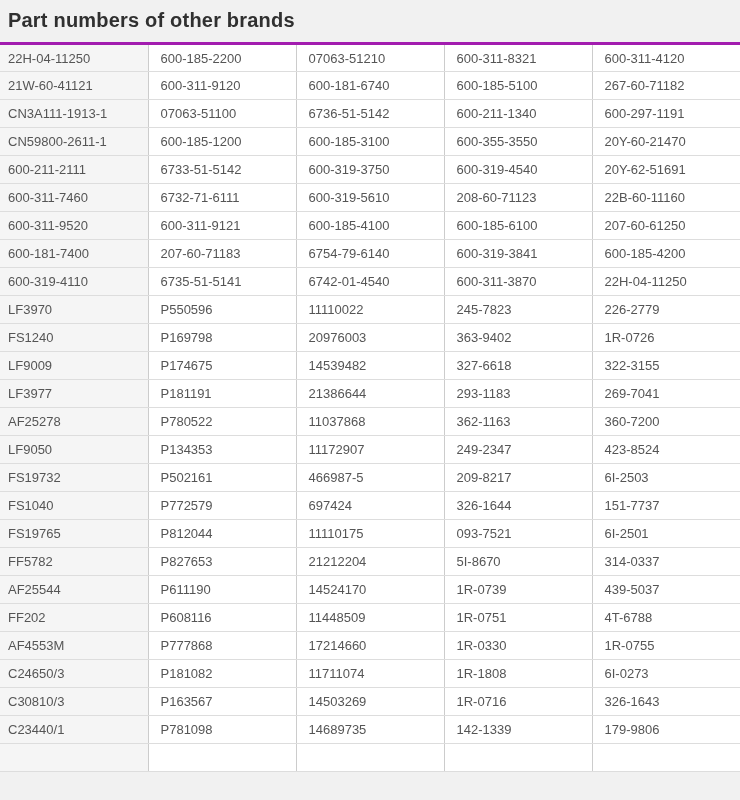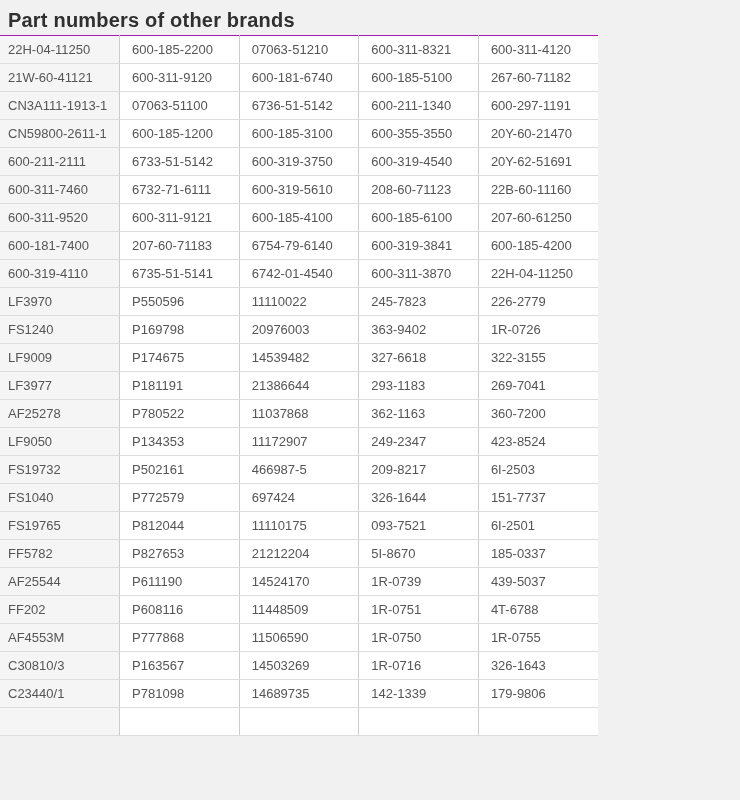--- a/index.html
+++ b/index.html
@@ -9,35 +9,35 @@
     overflow: hidden;
     background: #f1f1f1;
     font-family: "Liberation Sans", "DejaVu Sans", sans-serif;
   }
   .page {
     width: 740px;
     height: 800px;
     overflow: hidden;
   }
   .page-header {
-    padding: 9px 8px 3px 8px;
+    padding: 9px 8px 10px 8px;
     background: #f1f1f1;
   }
   .page-title {
     font-size: 20px;
     font-weight: bold;
     color: #303030;
     letter-spacing: 0.2px;
   }
   table.parts-table {
-    width: 598px;
+    width: 740px;
     border-collapse: collapse;
     table-layout: fixed;
     background: #bef264;
-    border-top: 1px solid #a21caf;
+    border-top: 3px solid #a21caf;
   }
   table.parts-table td {
     width: 20%;
     height: 28px;
     padding: 0 4px 0 12px;
     font-size: 13px;
     color: #555555;
     border-bottom: 1px solid #dddddd;
     border-left: 1px solid #cccccc;
     white-space: nowrap;
@@ -184,42 +184,49 @@
           <td>P812044</td>
           <td>11110175</td>
           <td>093-7521</td>
           <td>6I-2501</td>
         </tr>
         <tr>
           <td>FF5782</td>
           <td>P827653</td>
           <td>21212204</td>
           <td>5I-8670</td>
-          <td>185-0337</td>
+          <td>314-0337</td>
         </tr>
         <tr>
           <td>AF25544</td>
           <td>P611190</td>
           <td>14524170</td>
           <td>1R-0739</td>
           <td>439-5037</td>
         </tr>
         <tr>
           <td>FF202</td>
           <td>P608116</td>
           <td>11448509</td>
           <td>1R-0751</td>
           <td>4T-6788</td>
         </tr>
         <tr>
           <td>AF4553M</td>
           <td>P777868</td>
-          <td>11506590</td>
-          <td>1R-0750</td>
+          <td>17214660</td>
+          <td>1R-0330</td>
           <td>1R-0755</td>
+        </tr>
+        <tr>
+          <td>C24650/3</td>
+          <td>P181082</td>
+          <td>11711074</td>
+          <td>1R-1808</td>
+          <td>6I-0273</td>
         </tr>
         <tr>
           <td>C30810/3</td>
           <td>P163567</td>
           <td>14503269</td>
           <td>1R-0716</td>
           <td>326-1643</td>
         </tr>
         <tr>
           <td>C23440/1</td>

